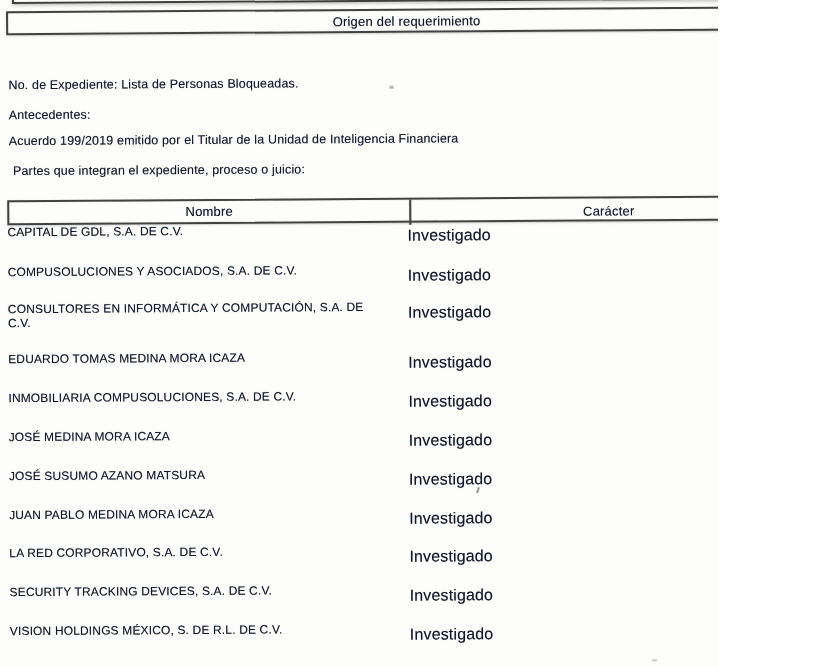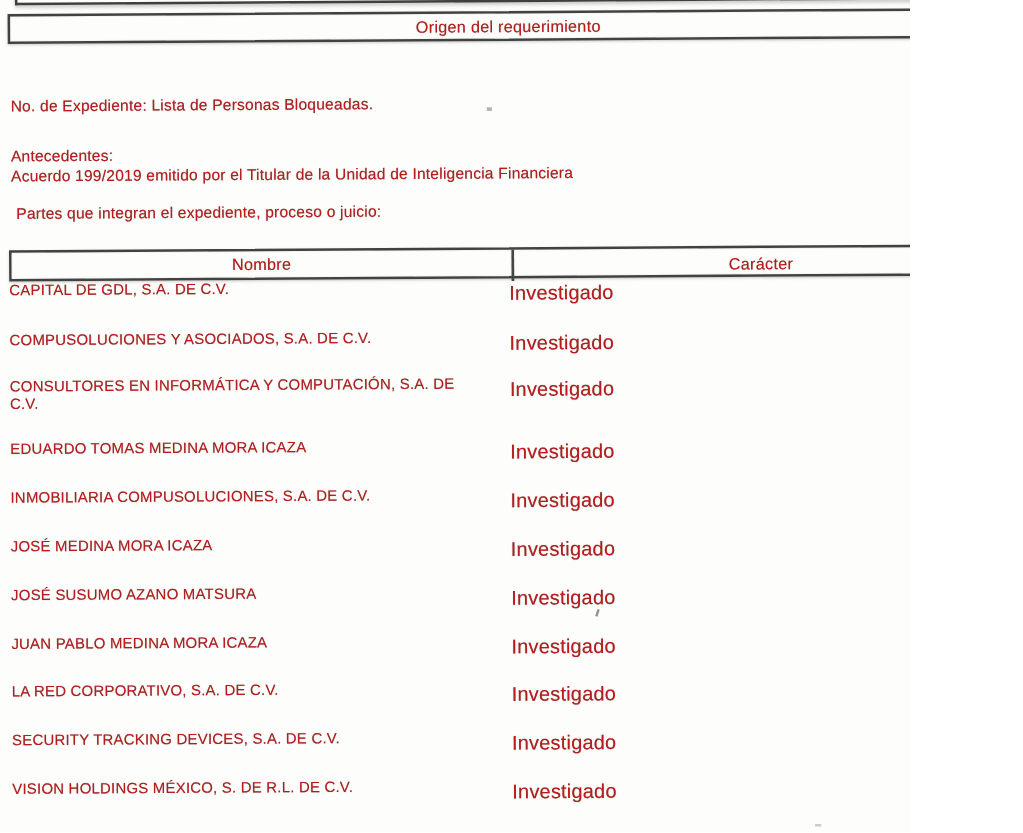--- a/index.html
+++ b/index.html
@@ -7,23 +7,22 @@
     padding: 0;
     background: #ffffff;
   }
   .page {
     position: relative;
     width: 718px;
     height: 666px;
     background: #fdfdfc;
     overflow: hidden;
     font-family: "Liberation Sans", sans-serif;
-    color: #b91c1c;
+    color: #0f172a;
     text-shadow: 0 0 0.7px rgba(62,62,62,0.55);
-    padding-left: 10px;
   }
   
   .skew {
     position: absolute;
     inset: 0;
     transform: rotate(-0.35deg);
     transform-origin: 50% 50%;
   }
   .scanline-box {
     border: 2px solid #424242;
@@ -58,21 +57,21 @@
     font-size: 13px;
     letter-spacing: 0.2px;
   }
   .body-line {
     position: absolute;
     font-size: 12.5px;
     letter-spacing: 0.15px;
     white-space: nowrap;
   }
   .line-expediente { left: 10px; top: 76px; }
-  .line-antecedentes { left: 10px; top: 116px; }
+  .line-antecedentes { left: 10px; top: 106px; }
   .line-acuerdo { left: 10px; top: 132px; }
   .line-partes { left: 14px; top: 162px; }
 
   
   .table-header {
     position: absolute;
     left: 8px;
     top: 198px;
     width: 801px;
     height: 25px;

